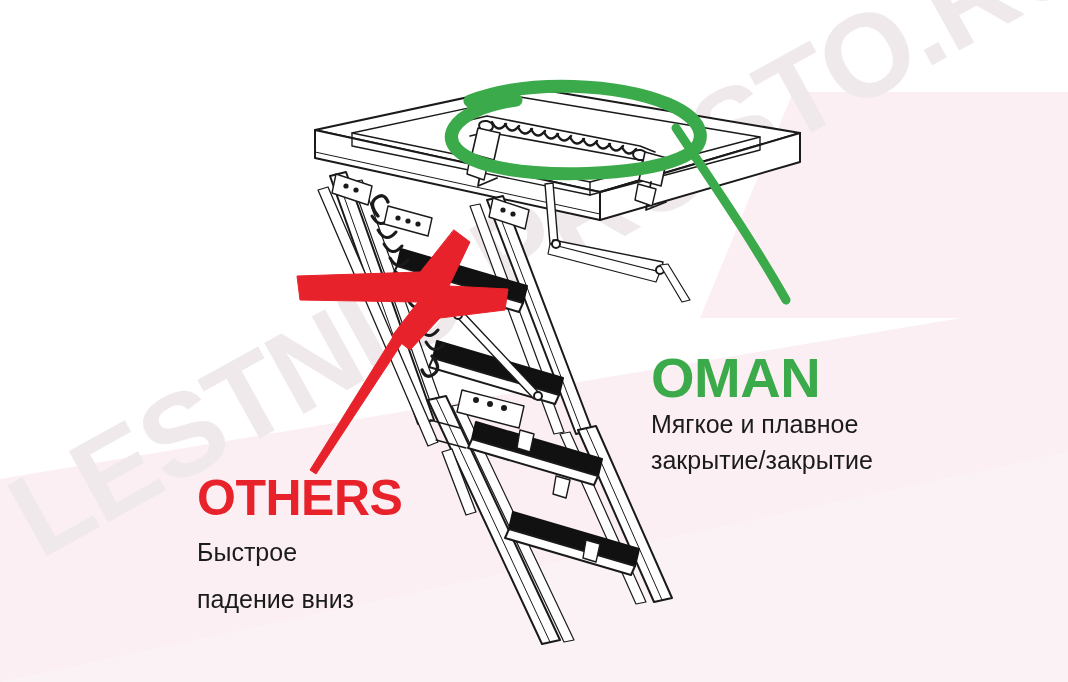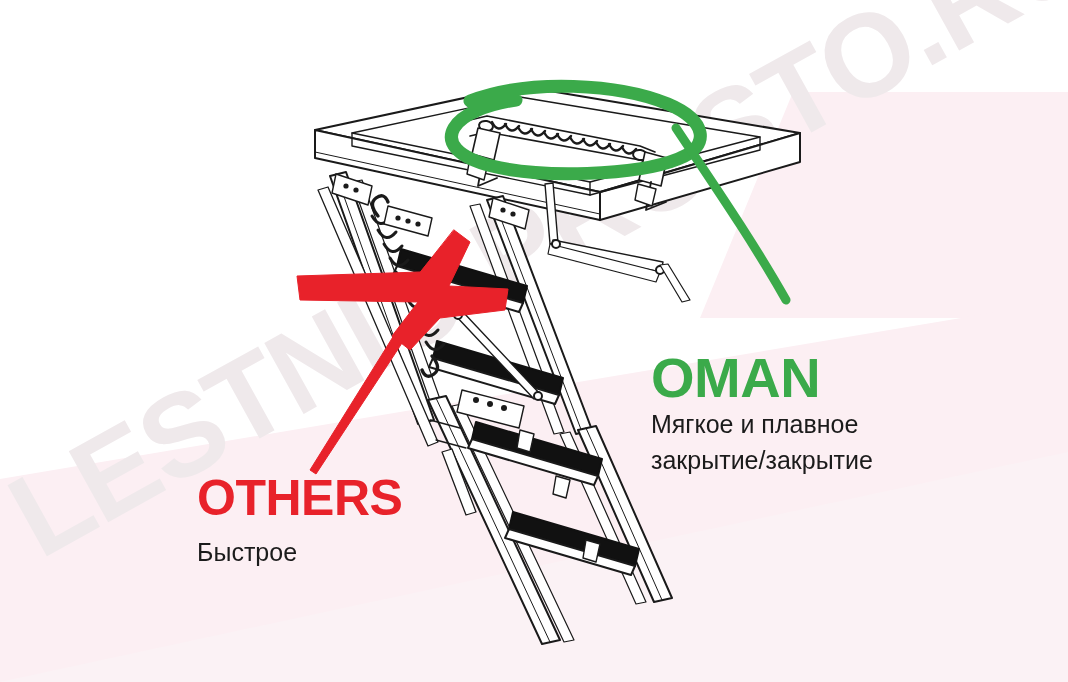--- a/index.html
+++ b/index.html
@@ -264,15 +264,16 @@
 
   <div class="callout" id="oman-callout">
     <div class="title">OMAN</div>
     <div class="desc">Мягкое и плавное</div>
     <div class="desc">закрытие/закрытие</div>
   </div>
 
   <div class="callout" id="others-callout">
     <div class="title">OTHERS</div>
     <div class="desc">Быстрое</div>
+    <div class="desc">падение вниз</div>
   </div>
 
 </div>
 
 </body></html>

